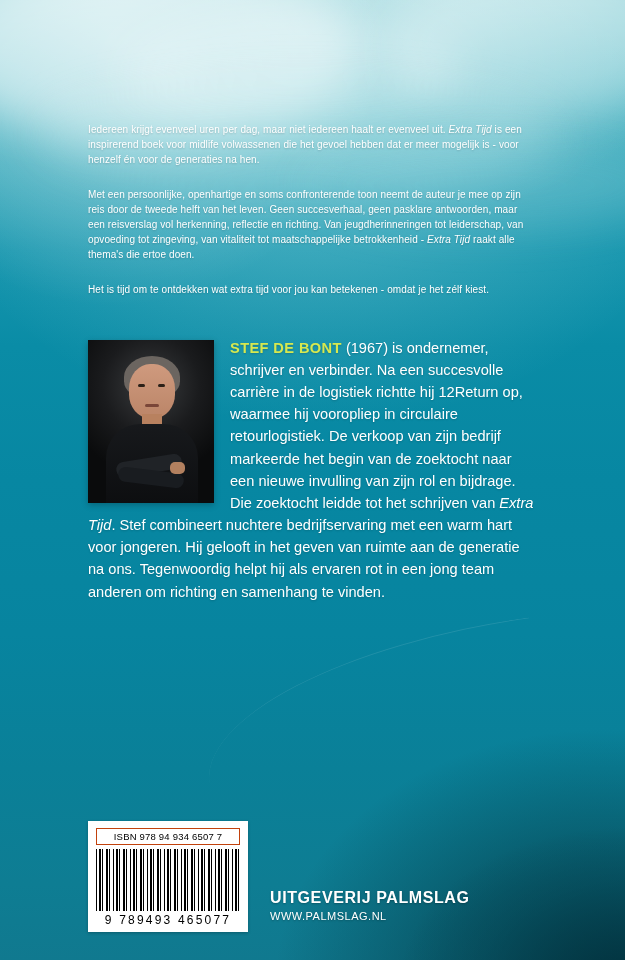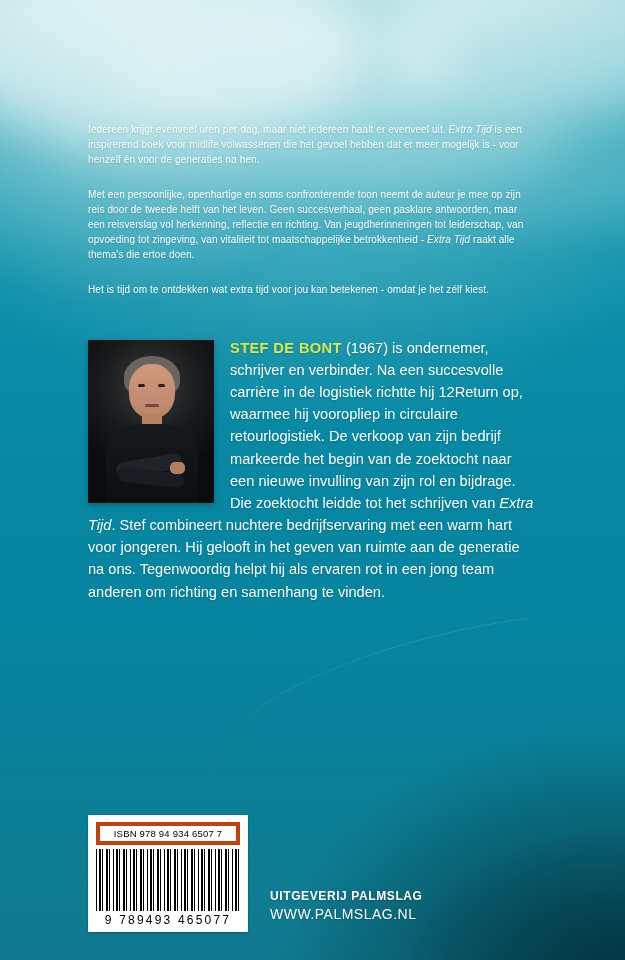--- a/index.html
+++ b/index.html
@@ -207,21 +207,21 @@
     padding: 7px 8px 5px 8px;
     box-shadow: 0 1px 3px rgba(0,0,0,0.25);
   }
   .isbn-text {
     font-family: "Liberation Sans", sans-serif;
     font-size: 9.5px;
     color: #000;
     text-align: center;
     letter-spacing: 0.2px;
     margin-bottom: 4px;
-    border: 4px solid #c2410c;
+    border: 1px solid #c2410c;
     padding: 2px 0 2px 0;
   }
   .bars {
     height: 62px;
     width: 100%;
     background-image: repeating-linear-gradient(
       90deg,
       #000 0px, #000 1px, #fff 1px, #fff 3px,
       #000 3px, #000 5px, #fff 5px, #fff 6px,
       #000 6px, #000 7px, #fff 7px, #fff 10px,
@@ -236,26 +236,26 @@
     letter-spacing: 2.2px;
     text-align: center;
     margin-top: 2px;
   }
   .publisher {
     color: #ffffff;
     padding-bottom: 10px;
     text-shadow: 0 1px 2px rgba(0,0,0,0.25);
   }
   .pub-name {
-    font-size: 12px;
+    font-size: 16px;
     font-weight: bold;
     letter-spacing: 0.6px;
   }
   .pub-url {
-    font-size: 14px;
+    font-size: 11px;
     letter-spacing: 0.5px;
     margin-top: 3px;
   }
 </style>
 </head>
 <body>
 
 <div class="cover">
 
   <div class="cloud c1"></div>

